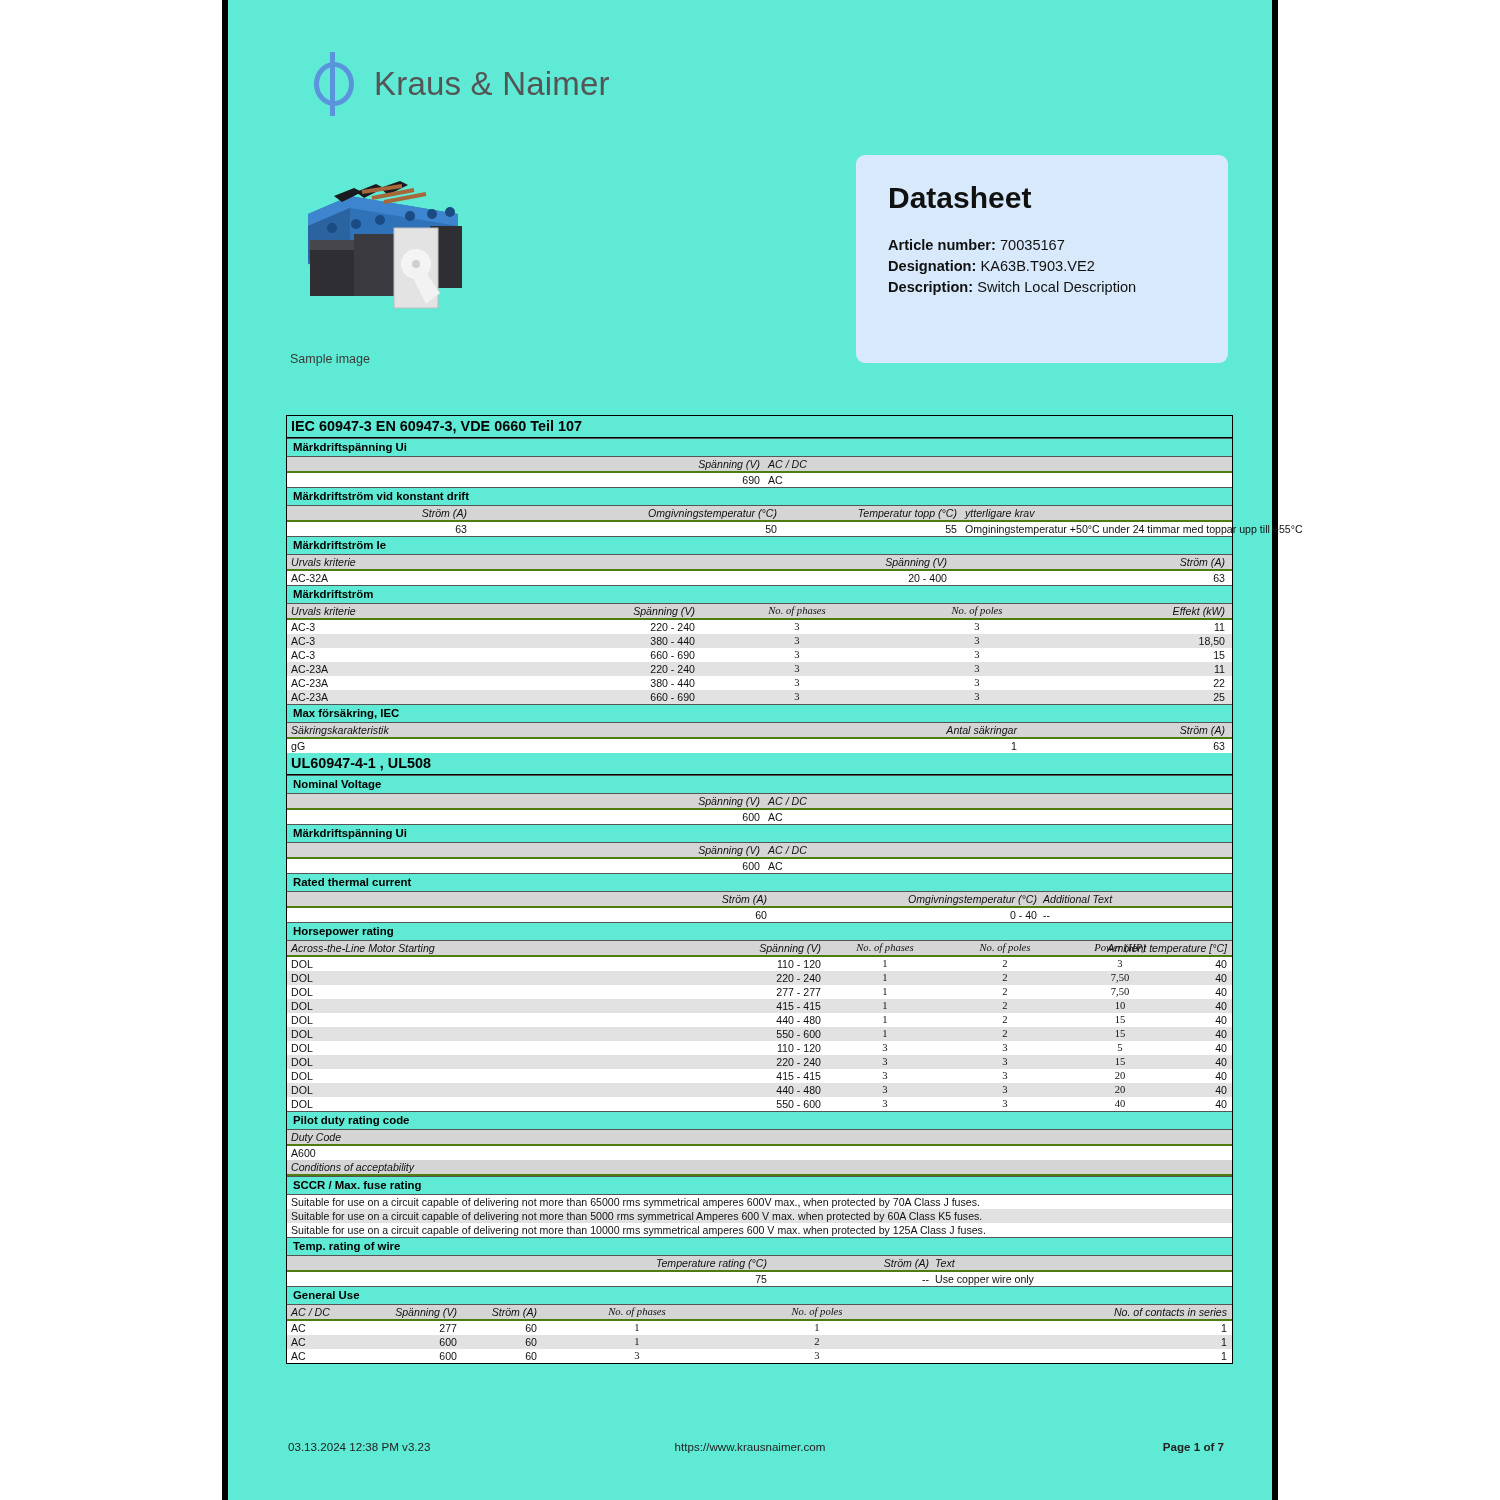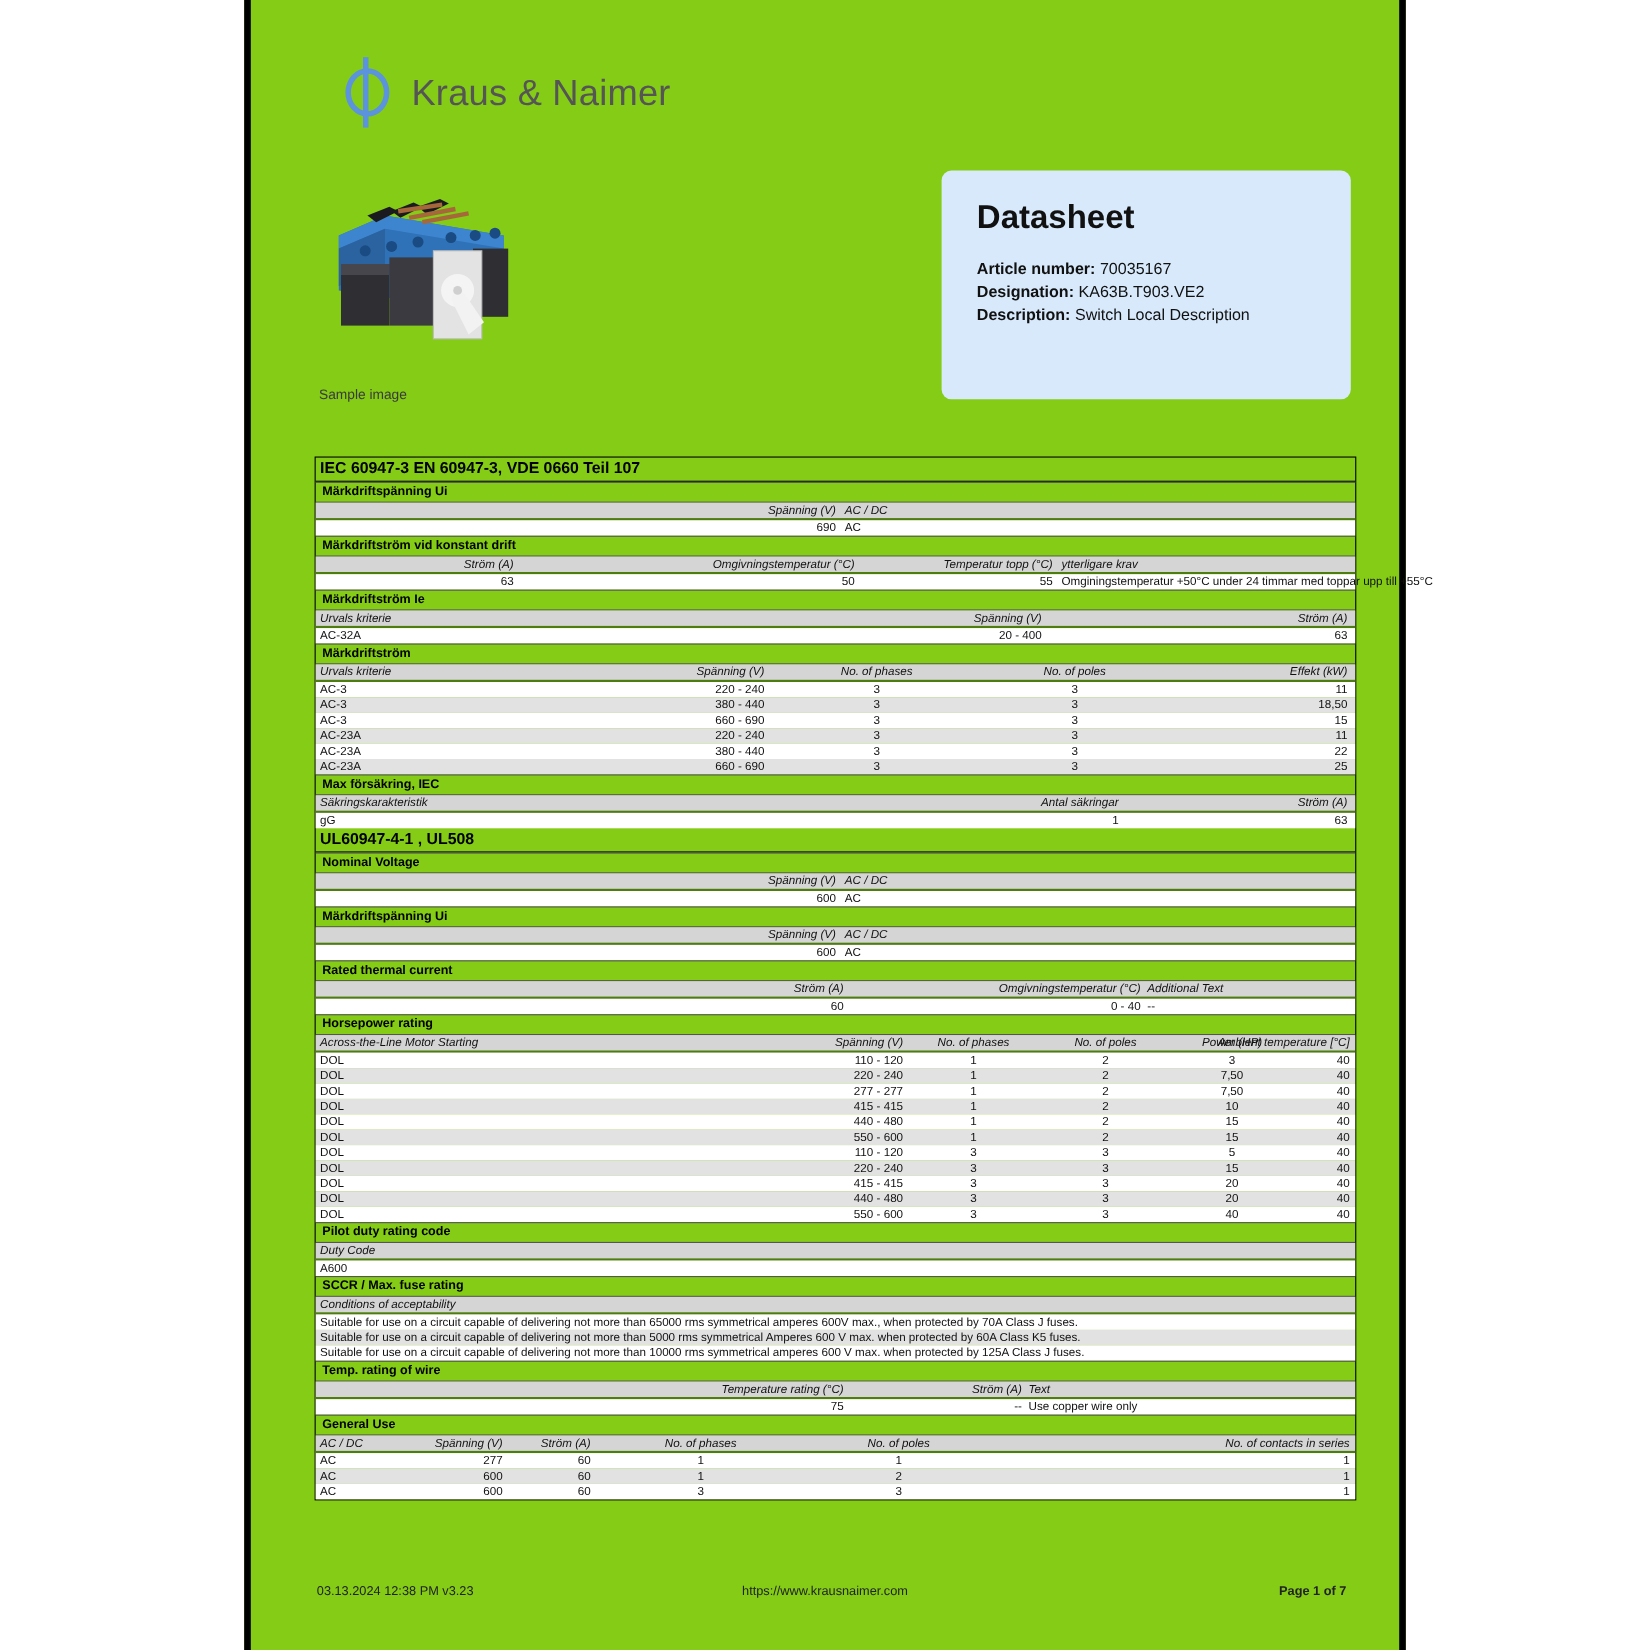--- a/index.html
+++ b/index.html
@@ -1,17 +1,17 @@
 <!DOCTYPE html>
 <html><head>
 <meta charset="utf-8">
 <style>
   html,body{margin:0;padding:0;background:#fff;}
   body{width:1500px;height:1500px;font-family:"Liberation Sans",sans-serif;}
-  .page-frame{position:absolute;left:222px;top:0px;width:1056px;height:1500px;border-left:6px solid #000;border-right:6px solid #000;box-sizing:border-box;background:#84cc16;}
+  .page-frame{position:absolute;left:222px;top:0px;width:1056px;height:1500px;border-left:6px solid #000;border-right:6px solid #000;box-sizing:border-box;background:#5eead4;}
   .sheet{position:absolute;left:0;top:0;width:100%;height:100%;}
 
   
   .brand{position:absolute;left:80px;top:52px;display:flex;align-items:center;gap:14px;}
   .brand-mark{width:52px;height:64px;position:relative;}
   .brand-mark .ell{position:absolute;left:6px;top:10px;width:40px;height:44px;border:5px solid #5b93dd;border-radius:50%;box-sizing:border-box;}
   .brand-mark .bar{position:absolute;left:22px;top:0px;width:5px;height:64px;background:#5b93dd;}
   .brand-name{font-size:33px;color:#555;letter-spacing:.2px;font-weight:400;}
 
   .prod-img{position:absolute;left:62px;top:168px;width:186px;height:160px;}
@@ -28,21 +28,21 @@
   .sec-main{font-size:14.4px;font-weight:bold;color:#000;padding:2px 4px 3px 4px;border-bottom:1.6px solid #000;line-height:16px;}
   .sec-sub{font-size:11.4px;font-weight:bold;color:#000;padding:2px 4px 2px 6px;border-bottom:1px solid #555;border-top:1px solid #555;line-height:13px;}
   .hdr{background:#d5d5d5;border-bottom:2px solid #4d7c0f;}
   .dat{background:#fff;}
   .dat.alt{background:#e2e2e2;}
   .cells{position:relative;height:14px;}
   .c{position:absolute;top:0;font-size:10.6px;line-height:14px;color:#111;white-space:nowrap;}
   .hdr .c{font-style:italic;}
   .c.r{text-align:right;}
   .c.l{text-align:left;}
-  .c.ctr{text-align:center;}
+  .c.ctr{text-align:center;font-family:Liberation Serif, serif;}
   .long{position:relative;font-size:10.6px;line-height:14px;color:#111;padding-left:4px;height:14px;}
   .long.it{font-style:italic;}
 
   
   .footer{position:absolute;left:0;top:1398px;width:100%;height:20px;margin-top:42px;}
   .footer .f{position:absolute;font-size:11.6px;color:#222;}
   .f-left{left:60px;}
   .f-mid{left:0;width:100%;text-align:center;}
   .f-right{right:48px;font-weight:bold;}
 </style>
@@ -402,24 +402,24 @@
             <span class="c r" style="left: 580px; width: 360px;">40</span>
           </div>
         </div>
         <div class="row sec-sub">Pilot duty rating code</div>
         <div class="row hdr">
           <div class="long it">Duty Code</div>
         </div>
         <div class="row dat">
           <div class="long">A600</div>
         </div>
+        <div class="row hdr">
+          <div class="long it">Conditions of acceptability</div>
+        </div>
         <div class="row sec-sub">SCCR / Max. fuse rating</div>
-        <div class="row hdr">
-          <div class="long it">Conditions of acceptability</div>
-        </div>
         <div class="row dat">
           <div class="long">Suitable for use on a circuit capable of delivering not more than 65000 rms symmetrical amperes 600V max., when protected by 70A Class J fuses.</div>
         </div>
         <div class="row dat alt">
           <div class="long">Suitable for use on a circuit capable of delivering not more than 5000 rms symmetrical Amperes 600 V max. when protected by 60A Class K5 fuses.</div>
         </div>
         <div class="row dat">
           <div class="long">Suitable for use on a circuit capable of delivering not more than 10000 rms symmetrical amperes 600 V max. when protected by 125A Class J fuses.</div>
         </div>
         <div class="row sec-sub">Temp. rating of wire</div>

